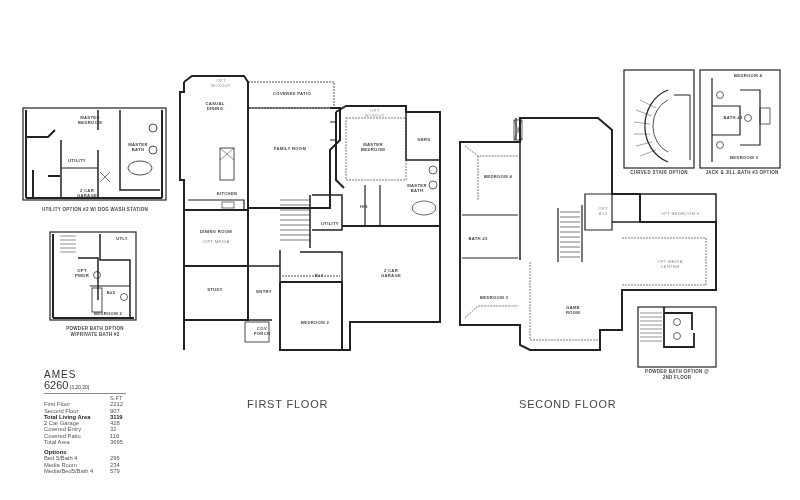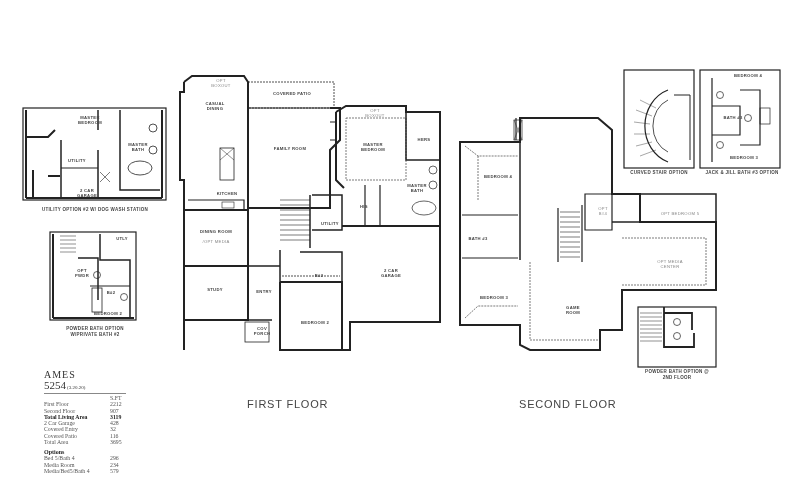--- a/index.html
+++ b/index.html
@@ -2,21 +2,21 @@
 <html><head>
 <meta charset="utf-8">
 <style>
   html,body{margin:0;padding:0;background:#fff;}
   body{width:800px;height:500px;position:relative;overflow:hidden;font-family:"Liberation Sans",sans-serif;color:#333;}
   .lbl{position:absolute;font-size:4.2px;font-weight:bold;letter-spacing:0.3px;text-align:center;color:#444;line-height:5px;text-transform:uppercase;}
   .lbl.opt{color:#888;font-weight:normal;}
   .caption{position:absolute;font-size:4.5px;font-weight:bold;letter-spacing:0.3px;text-align:center;color:#444;line-height:5.5px;text-transform:uppercase;}
   .floor-title{position:absolute;font-size:11px;letter-spacing:0.8px;color:#444;}
   svg{position:absolute;left:0;top:0;}
-  .info{position:absolute;left:44px;top:369px;width:88px;font-family:Liberation Serif, serif;}
+  .info{position:absolute;left:44px;top:369px;width:88px;}
   .info .name{font-size:10px;letter-spacing:1px;color:#333;}
   .info .num{font-size:11px;color:#333;margin-top:-1px;}
   .info .num small{font-size:5px;margin-left:1px;}
   .info .rule{border-top:1px solid #888;margin:2px 0 1px 0;width:82px;}
   .row{display:flex;justify-content:space-between;font-size:5.8px;line-height:6.3px;color:#555;width:82px;}
   .row .v{width:16px;text-align:left;}
   .row.bold{font-weight:bold;color:#222;}
   .opts-head{font-size:6px;font-weight:bold;margin-top:4px;color:#222;}
 </style>
 </head>
@@ -211,21 +211,21 @@
 <div class="lbl" style="left:724px;top:155px;width:40px;">BEDROOM 3</div>
 <div class="caption" style="left:700px;top:170px;width:84px;">JACK &amp; JILL BATH #3 OPTION</div>
 
 <div class="caption" style="left:644px;top:369px;width:66px;">POWDER BATH OPTION @ 2nd FLOOR</div>
 
 <div class="floor-title" style="left:247px;top:398px;">FIRST FLOOR</div>
 <div class="floor-title" style="left:519px;top:398px;">SECOND FLOOR</div>
 
 <div class="info">
   <div class="name">AMES</div>
-  <div class="num"><span>5254</span><small>(3.20.20)</small></div>
+  <div class="num"><span>6260</span><small>(3.20.20)</small></div>
   <div class="rule"></div>
   <div class="row">
       <span></span>
       <span class="v">S.FT</span>
     </div>
   <div class="row">
       <span>First Floor</span>
       <span class="v">2212</span>
     </div>
   <div class="row">

